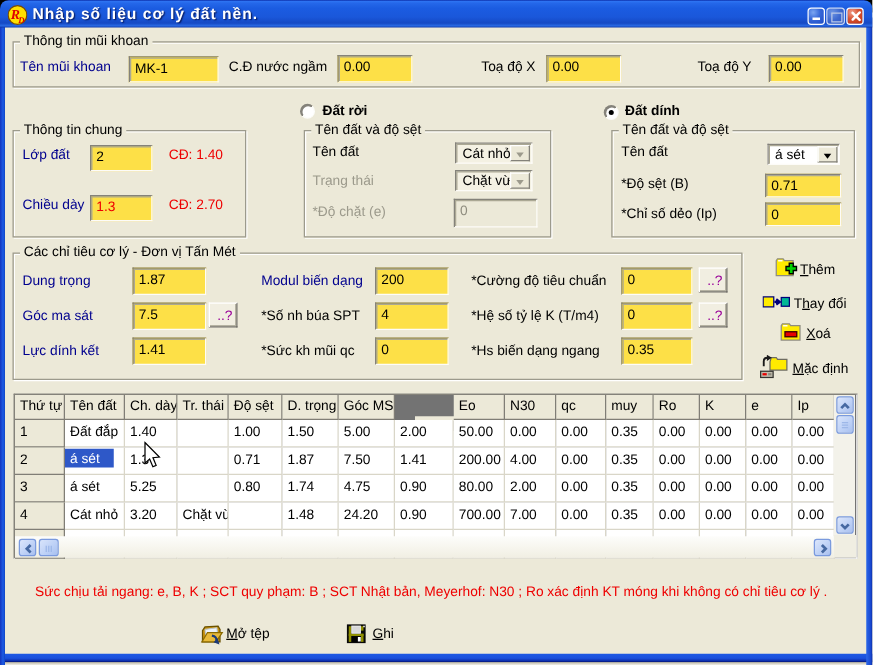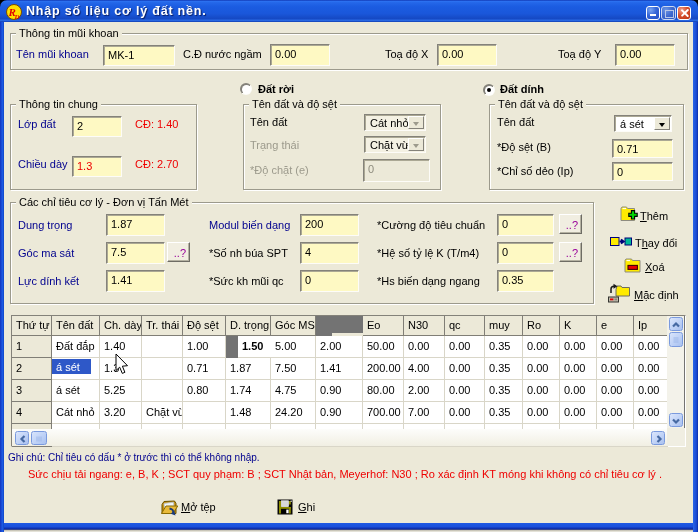--- a/index.html
+++ b/index.html
@@ -21,21 +21,21 @@
 #btn-close { left:676.5px; background:radial-gradient(circle at 30% 25%, #f0a08c 0%, #d6502f 45%, #bc3110 100%); }
 #btn-min:after { content:""; position:absolute; left:3px; bottom:3px; width:6px; height:2.5px; background:#fff; }
 #btn-max:after { content:""; position:absolute; left:3px; top:3.5px; width:6.5px; height:6px; border:1.8px solid #b9c8e8; }
 #btn-close:before, #btn-close:after { content:""; position:absolute; left:2px; top:5.6px; width:9.5px; height:1.9px; background:#fff; border-radius:1px; }
 #btn-close:before { transform:rotate(45deg); }
 #btn-close:after { transform:rotate(-45deg); }
 
 .grp { position:absolute; border:1px solid #9c9a8c; box-shadow:1px 1px 0 #fff, inset 1px 1px 0 #fff; }
 .grp .cap { position:absolute; top:-7px; left:5px; background:#ECE9D8; padding:0 3px; line-height:13px; }
 
-.tb { position:absolute; background:#fef9c3; border:1px solid; border-color:#84827a #fdfcf8 #fdfcf8 #84827a; box-shadow:inset 1px 1px 0 #aba894; line-height:15px; padding:2px 0 0 4px; }
+.tb { position:absolute; background:#fde047; border:1px solid; border-color:#84827a #fdfcf8 #fdfcf8 #84827a; box-shadow:inset 1px 1px 0 #aba894; line-height:15px; padding:2px 0 0 4px; }
 .tb.dis { background:#ECE9D8; color:#8e8c7e; }
 .lbl { position:absolute; white-space:nowrap; }
 .navy { color:#00008e; }
 .red { color:#ee0000; }
 .gray { color:#9c9a8c; }
 
 .combo { position:absolute; background:#fff; border:1px solid; border-color:#84827a #fdfcf8 #fdfcf8 #84827a; box-shadow:inset 1px 1px 0 #aba894; }
 .combo .ct { position:absolute; left:5px; top:2px; }
 .combo .cbtn { position:absolute; right:1px; top:1px; bottom:1px; width:16px; background:#ECE9D8; border:1px solid; border-color:#fff #84827a #84827a #fff; }
 .combo .arr { position:absolute; left:4px; top:5px; width:0; height:0; border:3.5px solid transparent; border-top:4px solid #000; }
@@ -225,21 +225,21 @@
   <div class="hcell" style="left:473px;top:0;width:38px;">muy</div>
   <div class="hcell" style="left:511px;top:0;width:37px;">Ro</div>
   <div class="hcell" style="left:548px;top:0;width:37px;">K</div>
   <div class="hcell" style="left:585px;top:0;width:37px;">e</div>
   <div class="hcell" style="left:622px;top:0;width:34px;">Ip</div>
   <div class="fcell" style="left:0px;top:20px;width:40px;">1</div>
   <div class="dcell" style="left:40px;top:20px;width:48px;">Đất đắp</div>
   <div class="dcell" style="left:88px;top:20px;width:42px;">1.40</div>
   <div class="dcell" style="left:130px;top:20px;width:41px;"></div>
   <div class="dcell" style="left:171px;top:20px;width:43px;">1.00</div>
-  <div class="dcell" style="left:226px;top:20px;width:45px;font-weight:bold;">1.50</div>
+  <div class="dcell" style="left:214px;top:20px;width:45px;">1.50</div>
   <div class="dcell" style="left:259px;top:20px;width:45px;">5.00</div>
   <div class="dcell" style="left:304px;top:20px;width:47px;">2.00</div>
   <div class="dcell" style="left:351px;top:20px;width:41px;">50.00</div>
   <div class="dcell" style="left:392px;top:20px;width:41px;">0.00</div>
   <div class="dcell" style="left:433px;top:20px;width:40px;">0.00</div>
   <div class="dcell" style="left:473px;top:20px;width:38px;">0.35</div>
   <div class="dcell" style="left:511px;top:20px;width:37px;">0.00</div>
   <div class="dcell" style="left:548px;top:20px;width:37px;">0.00</div>
   <div class="dcell" style="left:585px;top:20px;width:37px;">0.00</div>
   <div class="dcell" style="left:622px;top:20px;width:34px;">0.00</div>
@@ -351,21 +351,20 @@
   <div class="sbtn" style="left:651px;top:431px;">
     <svg width="12" height="12" style="position:absolute;left:0.5px;top:0.5px;">
         <polyline class="chev" points="4.5,3 7.5,6 4.5,9"></polyline>
       </svg>
   </div>
 
   <svg width="14" height="23" style="position:absolute;left:115px;top:353px;z-index:70;">
     <path d="M1,1 L1,17.5 L4.7,14.2 L7.3,20.4 L9.9,19.3 L7.4,13.2 L12.5,12.7 Z" fill="#fff" stroke="#000" stroke-width="1"></path>
   </svg>
 
-  <div class="lbl navy" style="left:8px;top:452px;font-size:10px;">Ghi chú: Chỉ tiêu có dấu * ở trước thì có thể không nhập.</div>
   <div class="lbl red" style="left:28px;top:468px;font-size:11px;">Sức chịu tải ngang: e, B, K ; SCT quy phạm: B ; SCT Nhật bản, Meyerhof: N30 ; Ro xác định KT móng khi không có chỉ tiêu cơ lý .</div>
 
   <svg width="21" height="19" style="position:absolute;left:160px;top:498px;">
     <path d="M2,6.5 L4,3.5 L14.5,3 L16,5.5 L16,15.5 L2,15.5 Z" fill="#c9920e" stroke="#6b5200" stroke-width="1"></path>
     <path d="M4,5.5 L13.5,4.2 L14.5,12.5 L5,15 Z" fill="#eef3f8" stroke="#b8c4cc" stroke-width="0.8"></path>
     <path d="M1.5,15.5 L6,8 L17.8,8 L12.8,15.5 Z" fill="#e8ba3a" stroke="#8a6a00" stroke-width="1"></path>
     <path d="M9.5,10.5 Q13.8,11.2 13,14.8" stroke="#1c3a78" stroke-width="1.8" fill="none"></path>
     <path d="M15.5,17.5 L10.8,15.8 L14.2,12.6 Z" fill="#1c3a78"></path>
   </svg>
   <div class="lbl" style="left:181px;top:501px;"><u>M</u>ở tệp</div>

